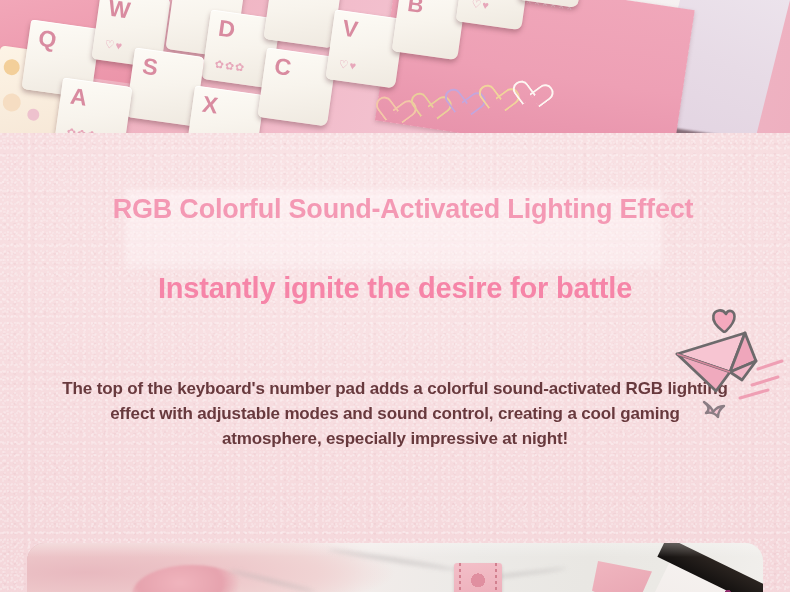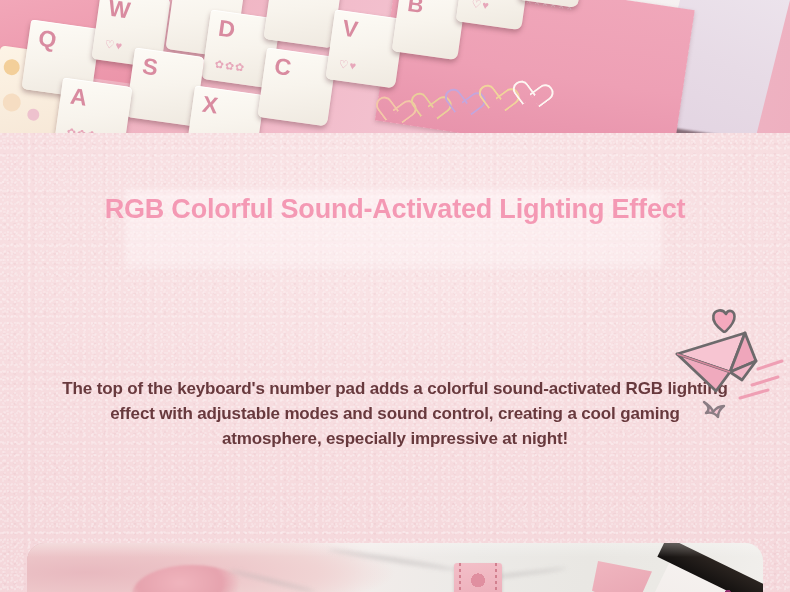--- a/index.html
+++ b/index.html
@@ -127,21 +127,21 @@
 
   
   .headline-band {
     position:absolute; left:125px; top:57px;
     width:537px; height:78px;
     background:linear-gradient(180deg, rgba(255,246,247,.62), rgba(255,248,249,.38));
     filter:blur(3px);
   }
 
   .headline-1 {
-    position:absolute; left:95px; top:60px; width:600px;
+    position:absolute; left:103px; top:60px; width:600px;
     text-align:center;
     font-size:27px; font-weight:700; line-height:1.24;
     color:#f499b4;
     letter-spacing:-.2px;
   }
   .headline-2 {
     position:absolute; left:95px; top:138px; width:600px;
     text-align:center;
     font-size:29px; font-weight:700; line-height:1.2;
     color:#f685a8;
@@ -301,20 +301,21 @@
     </div>
     <div class="keycap" style="left:522px;top:-56px;width:60px;height:60px;transform:rotate(8deg);"></div>
   </div>
 
   <div class="panel">
     <div class="panel-noise"></div>
     <div class="headline-band"></div>
 
     <h1 class="headline-1">RGB Colorful Sound-Activated Lighting Effect</h1>
 
+    <h2 class="headline-2">Instantly ignite the desire for battle</h2>
 
     <p class="body-copy">The top of the keyboard's number pad adds a colorful sound-activated RGB lighting effect with adjustable modes and sound control, creating a cool gaming atmosphere, especially impressive at night!</p>
 
     <div class="plane-art">
       <svg viewBox="0 0 120 145" xmlns="http://www.w3.org/2000/svg">
 
         <g>
           <path d="M56 16 c-3.2 -5.4 -11.4 -4.6 -12.6 1.8 c-1.1 5.8 4.2 11.4 9.6 15.4 c1.2 .9 2.2 .7 3.2 -.3 c4.3 -4.3 8.6 -9.6 8.3 -14.6 c-.3 -5.9 -6.4 -7.4 -8.5 -2.3 z" fill="#f4a9bd" stroke="#6d6a6c" stroke-width="2.6" stroke-linejoin="round"></path>
         </g>
 

